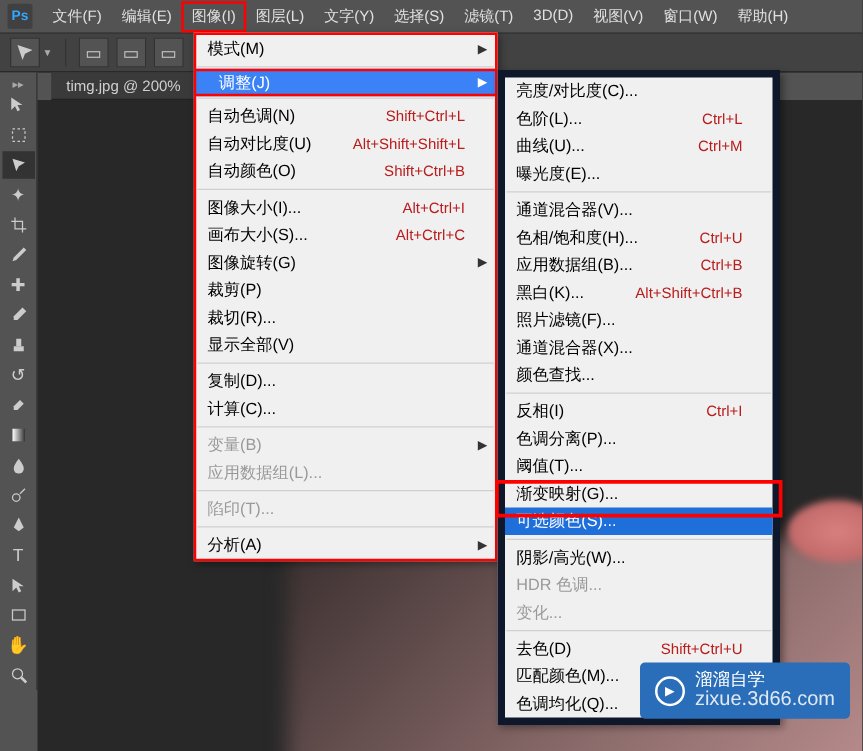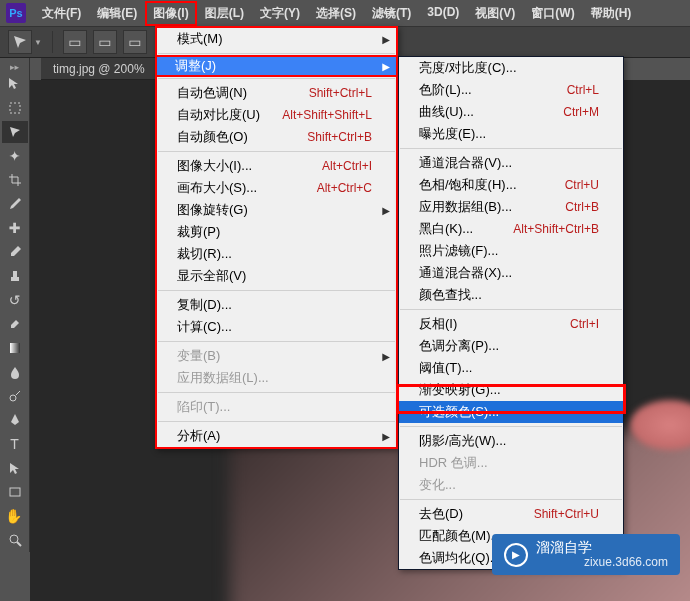--- a/index.html
+++ b/index.html
@@ -1,20 +1,20 @@
 <!DOCTYPE html>
 <html><head>
 <meta charset="utf-8">
 <style>
   * { margin: 0; padding: 0; box-sizing: border-box; font-family: "Microsoft YaHei", sans-serif; }
   body { background: #535353; width: 690px; height: 601px; overflow: hidden; position: relative; }
   
   .menubar { background: #535353; height: 26px; display: flex; align-items: center; padding-left: 6px; color: #e0e0e0; font-size: 12px; }
-  .ps-logo { width: 20px; height: 20px; background: #4c1d95; color: #31a8ff; font-weight: bold; font-size: 11px; display: flex; align-items: center; justify-content: center; border-radius: 2px; margin-right: 8px; }
-  .menu-item { padding: 4px 8px; cursor: default; font-weight: bold; }
+  .ps-logo { width: 20px; height: 20px; background: #404040; color: #31a8ff; font-weight: bold; font-size: 11px; display: flex; align-items: center; justify-content: center; border-radius: 2px; margin-right: 8px; }
+  .menu-item { padding: 4px 8px; cursor: default; }
   .menu-item.hl { border: 2px solid #ff0000; padding: 2px 6px; }
   
   .toolbar { background: #424242; height: 32px; border-top: 1px solid #333; border-bottom: 1px solid #222; display: flex; align-items: center; padding-left: 8px; gap: 6px; }
   .toolbar .sep { width: 1px; height: 22px; background: #333; margin: 0 4px; }
   .tool-icon { width: 24px; height: 24px; background: #535353; border: 1px solid #333; display: flex; align-items: center; justify-content: center; color: #ccc; font-size: 14px; }
   .tool-dd { display: flex; align-items: center; }
   .tool-dd .arrow { font-size: 8px; margin-left: 2px; color: #aaa; }
   .refine-btn { background: #535353; border: 1px solid #333; color: #e0e0e0; font-size: 12px; padding: 2px 8px; height: 22px; }
   
   .doc-tab { background: #3a3a3a; height: 22px; display: flex; align-items: center; padding: 0 12px; color: #d0d0d0; font-size: 12px; border-bottom: 1px solid #222; margin-left: 41px; width: fit-content; }
@@ -22,38 +22,38 @@
   
   .left-toolbar { position: absolute; left: 0; top: 58px; width: 30px; background: #535353; border-right: 1px solid #333; display: flex; flex-direction: column; padding-top: 4px; }
   .left-toolbar .arrows { height: 10px; display:flex; justify-content:center; color:#aaa; font-size:9px;}
   .ltool { width: 26px; height: 22px; margin: 1px auto; display: flex; align-items: center; justify-content: center; color: #ccc; font-size: 14px; position: relative; }
   .ltool.active { background: #333; }
   
   .canvas-area { position: absolute; left: 30px; top: 80px; right: 0; bottom: 0; background: #282828; overflow: hidden; }
   .image-placeholder { position: absolute; left: 200px; top: 350px; width: 500px; height: 300px; background: linear-gradient(135deg, #3a2f2f, #8a6a6a, #d4a0a0); filter: blur(8px); }
   .lips { position: absolute; left: 600px; top: 320px; width: 80px; height: 50px; background: radial-gradient(ellipse, #d88080, #b86060); border-radius: 50%; filter: blur(3px); }
   
-  .menu-panel { position: absolute; background: #f0f0f0; border: 1px solid #0f172a; box-shadow: 2px 2px 6px rgba(0,0,0,0.4); font-size: 13px; color: #000; }
+  .menu-panel { position: absolute; background: #f0f0f0; border: 6px solid #0f172a; box-shadow: 2px 2px 6px rgba(0,0,0,0.4); font-size: 13px; color: #000; }
   .menu-panel.main { left: 155px; top: 26px; width: 243px; border: 2px solid #ff0000; }
-  .menu-row { display: flex; justify-content: space-between; align-items: center; height: 22px; padding: 0 24px 0 20px; position: relative; }
+  .menu-row { display: flex; justify-content: space-between; align-items: center; height: 22px; padding: 0 24px 0 9px; position: relative; }
   .menu-row.highlighted { background: #3b82f6; color: #fff; border: 2px solid #ff0000; margin: -2px; padding: 0 22px 0 18px; }
   .menu-row.highlighted .sub-arrow { color: #fff; }
   .menu-row .shortcut { color: #b91c1c; font-size: 12px; }
   .menu-row.disabled { color: #999; }
   .menu-sep { height: 1px; background: #d0d0d0; margin: 3px 1px; }
   .sub-arrow { position: absolute; right: 6px; font-size: 10px; color: #333; }
   
   .menu-panel.submenu { left: 398px; top: 56px; width: 226px; }
   .sub-hl { background: #1e6fd9; color: #fff; }
   .sub-hl-border { position: absolute; left: 396px; top: 384px; width: 230px; height: 30px; border: 3px solid #ff0000; z-index: 50; pointer-events: none; }
   
   .watermark { position: absolute; right: 10px; bottom: 26px; display: flex; align-items: center; background: #2a6db8; color: #fff; padding: 6px 12px; border-radius: 4px; font-size: 14px; gap: 8px; }
   .watermark .play { width: 24px; height: 24px; border: 2px solid #fff; border-radius: 50%; display: flex; align-items: center; justify-content: center; font-size: 10px; }
   .watermark .txt { display: flex; flex-direction: column; line-height: 1.1; }
-  .watermark .sub { font-size: 12px; opacity: 0.85; margin-left: 48px; }
+  .watermark .sub { font-size: 16px; opacity: 0.85; }
 </style>
 </head>
 <body>
 
 <div class="menubar">
   <div class="ps-logo">Ps</div>
   <div id="menubar-items" style="display: flex;">
       <div class="menu-item">文件(F)</div>
       <div class="menu-item">编辑(E)</div>
       <div class="menu-item hl">图像(I)</div>

